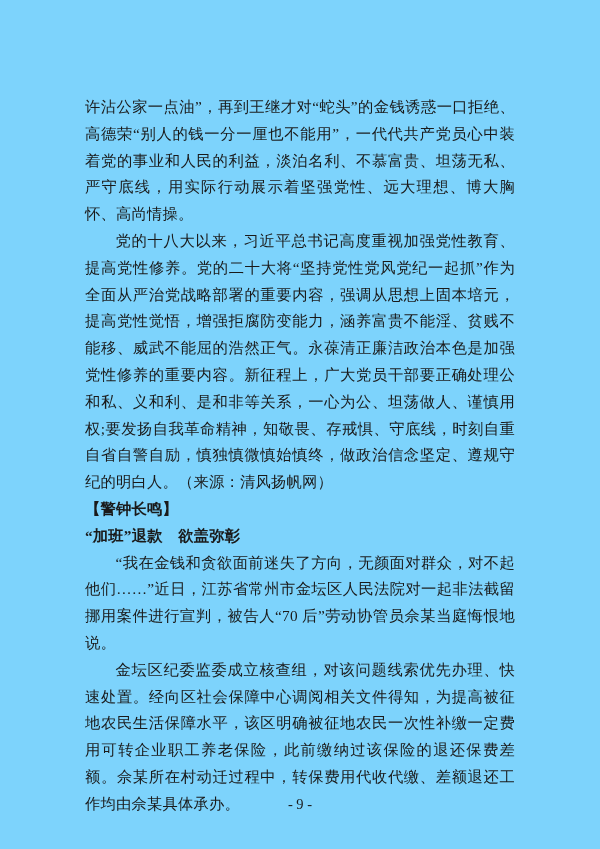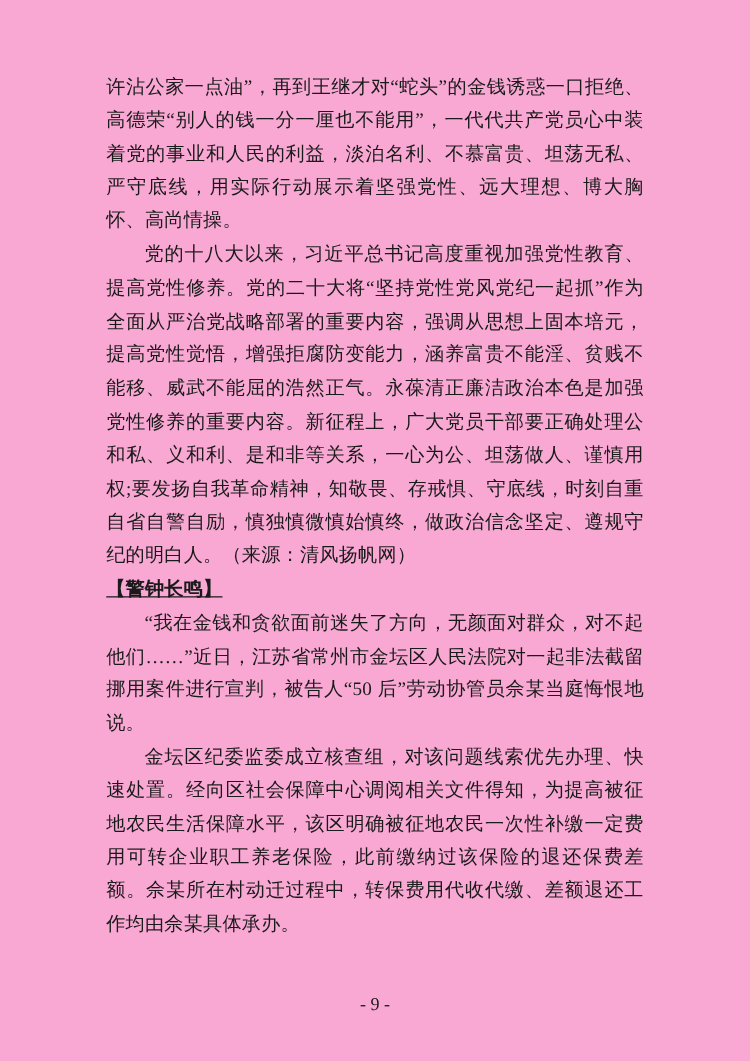--- a/index.html
+++ b/index.html
@@ -5,23 +5,23 @@
   html, body {
     margin: 0;
     padding: 0;
     background: #ffffff;
   }
   .page {
     position: relative;
     width: 600px;
     height: 849px;
     margin: 0 auto;
-    background: #f9a8d4;
+    background: #7dd3fc;
     box-sizing: border-box;
-    padding: 57px 85px 0 85px;
+    padding: 94px 85px 0 85px;
     color: #1a1a1a;
     font-family: "Liberation Serif", "DejaVu Serif", serif;
     overflow: hidden;
   }
   .body-text p {
     margin: 0;
     font-size: 15.3px;
     line-height: 26.8px;
     text-align: justify;
     text-justify: inter-ideograph;
@@ -29,21 +29,20 @@
   }
   .indent {
     text-indent: 2em;
   }
   .section-header {
     margin: 8px 0 0 0;
     font-weight: bold;
     font-size: 15.8px;
     line-height: 26.8px;
     text-align: left;
-    text-decoration: underline;
   }
   .article-title {
     margin: 4px 0 10px 0;
     font-weight: bold;
     font-size: 18.5px;
     line-height: 32px;
     text-align: center;
     letter-spacing: 0.5px;
   }
   .footer-pagenum {
@@ -58,17 +57,18 @@
   }
 </style>
 </head>
 <body>
 
 <div class="page">
   <div class="body-text">
     <p>许沾公家一点油”，再到王继才对“蛇头”的金钱诱惑一口拒绝、高德荣“别人的钱一分一厘也不能用”，一代代共产党员心中装着党的事业和人民的利益，淡泊名利、不慕富贵、坦荡无私、严守底线，用实际行动展示着坚强党性、远大理想、博大胸怀、高尚情操。</p>
     <p class="indent">党的十八大以来，习近平总书记高度重视加强党性教育、提高党性修养。党的二十大将“坚持党性党风党纪一起抓”作为全面从严治党战略部署的重要内容，强调从思想上固本培元，提高党性觉悟，增强拒腐防变能力，涵养富贵不能淫、贫贱不能移、威武不能屈的浩然正气。永葆清正廉洁政治本色是加强党性修养的重要内容。新征程上，广大党员干部要正确处理公和私、义和利、是和非等关系，一心为公、坦荡做人、谨慎用权;要发扬自我革命精神，知敬畏、存戒惧、守底线，时刻自重自省自警自励，慎独慎微慎始慎终，做政治信念坚定、遵规守纪的明白人。（来源：清风扬帆网）</p>
     <p class="section-header">【警钟长鸣】</p>
-    <p class="indent">“我在金钱和贪欲面前迷失了方向，无颜面对群众，对不起他们……”近日，江苏省常州市金坛区人民法院对一起非法截留挪用案件进行宣判，被告人“50 后”劳动协管员佘某当庭悔恨地说。</p>
+    <p class="article-title">“加班”退款　欲盖弥彰</p>
+    <p class="indent">“我在金钱和贪欲面前迷失了方向，无颜面对群众，对不起他们……”近日，江苏省常州市金坛区人民法院对一起非法截留挪用案件进行宣判，被告人“70 后”劳动协管员佘某当庭悔恨地说。</p>
     <p class="indent">金坛区纪委监委成立核查组，对该问题线索优先办理、快速处置。经向区社会保障中心调阅相关文件得知，为提高被征地农民生活保障水平，该区明确被征地农民一次性补缴一定费用可转企业职工养老保险，此前缴纳过该保险的退还保费差额。佘某所在村动迁过程中，转保费用代收代缴、差额退还工作均由佘某具体承办。</p>
   </div>
   <div class="footer-pagenum">- 9 -</div>
 </div>
 
 </body></html>

